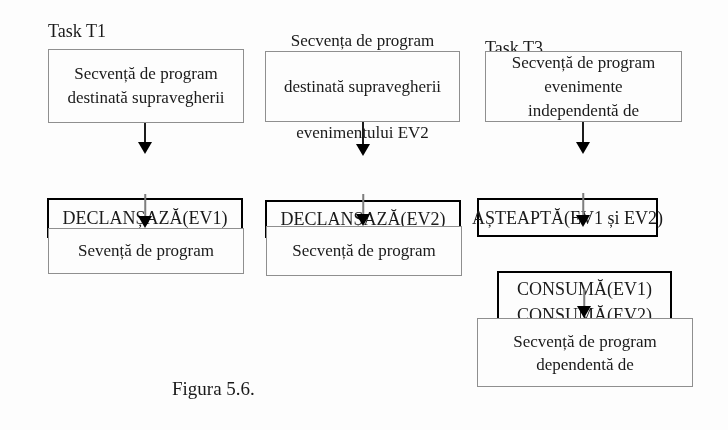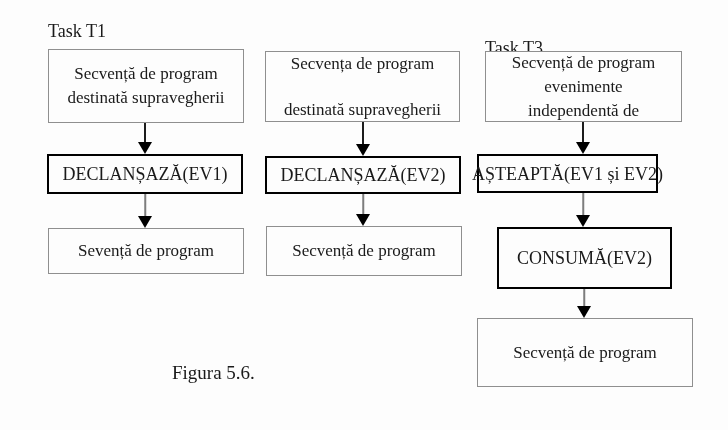--- a/index.html
+++ b/index.html
@@ -32,20 +32,21 @@
     flex-direction: column;
     align-items: center;
     justify-content: center;
     text-align: center;
     font-size: 17px;
     line-height: 24px;
   }
   .box.bold {
     border: 2px solid #000000;
     font-size: 18px;
+    margin-top: 44px;
   }
   .box .line {
     white-space: nowrap;
   }
   .arrow {
     position: absolute;
     width: 14px;
   }
   .arrow .shaft {
     position: absolute;
@@ -104,20 +105,21 @@
   </div>
 
   <div class="box" style="left:48px; top:228px; width:196px; height:46px;">
     <div class="line">Sevență de program</div>
   </div>
 
 
   <div class="box" style="left:265px; top:51px; width:195px; height:71px;gap:22px;">
     <div class="line">Secvența de program</div>
     <div class="line">destinată supravegherii</div>
+    <div class="line">evenimentului EV2</div>
   </div>
 
   <div class="arrow" style="left:356px; top:122px; height:34px;">
     <div class="shaft"></div>
     <div class="head"></div>
   </div>
 
   <div class="box bold" style="left:265px; top:156px; width:196px; height:38px;">
     <div class="line">DECLANȘAZĂ(EV2)</div>
   </div>
@@ -147,27 +149,29 @@
   <div class="box bold" style="left:477px; top:154px; width:181px; height:39px;">
     <div class="line">AȘTEAPTĂ(EV1 și EV2)</div>
   </div>
 
   <div class="arrow gray" style="left:576px; top:193px; height:34px;">
     <div class="shaft"></div>
     <div class="head"></div>
   </div>
 
   <div class="box bold" style="left:497px; top:227px; width:175px; height:62px; line-height:26px;">
+    <div class="line">CONSUMĂ(EV1)</div>
     <div class="line">CONSUMĂ(EV2)</div>
   </div>
 
   <div class="arrow gray" style="left:577px; top:289px; height:29px;">
     <div class="shaft"></div>
     <div class="head"></div>
   </div>
 
   <div class="box" style="left:477px; top:318px; width:216px; height:69px; line-height:23px;">
     <div class="line">Secvență de program</div>
+    <div class="line">dependentă de</div>
   </div>
 
-  <div class="caption" style="left:172px; top:362px;">Figura 5.6.</div>
+  <div class="caption" style="left:172px; top:378px;">Figura 5.6.</div>
 
 </div>
 
 </body></html>

